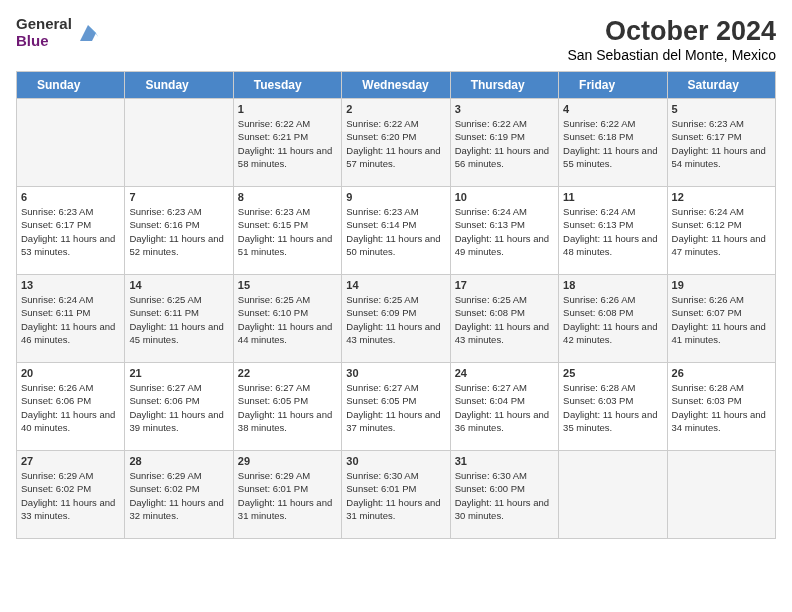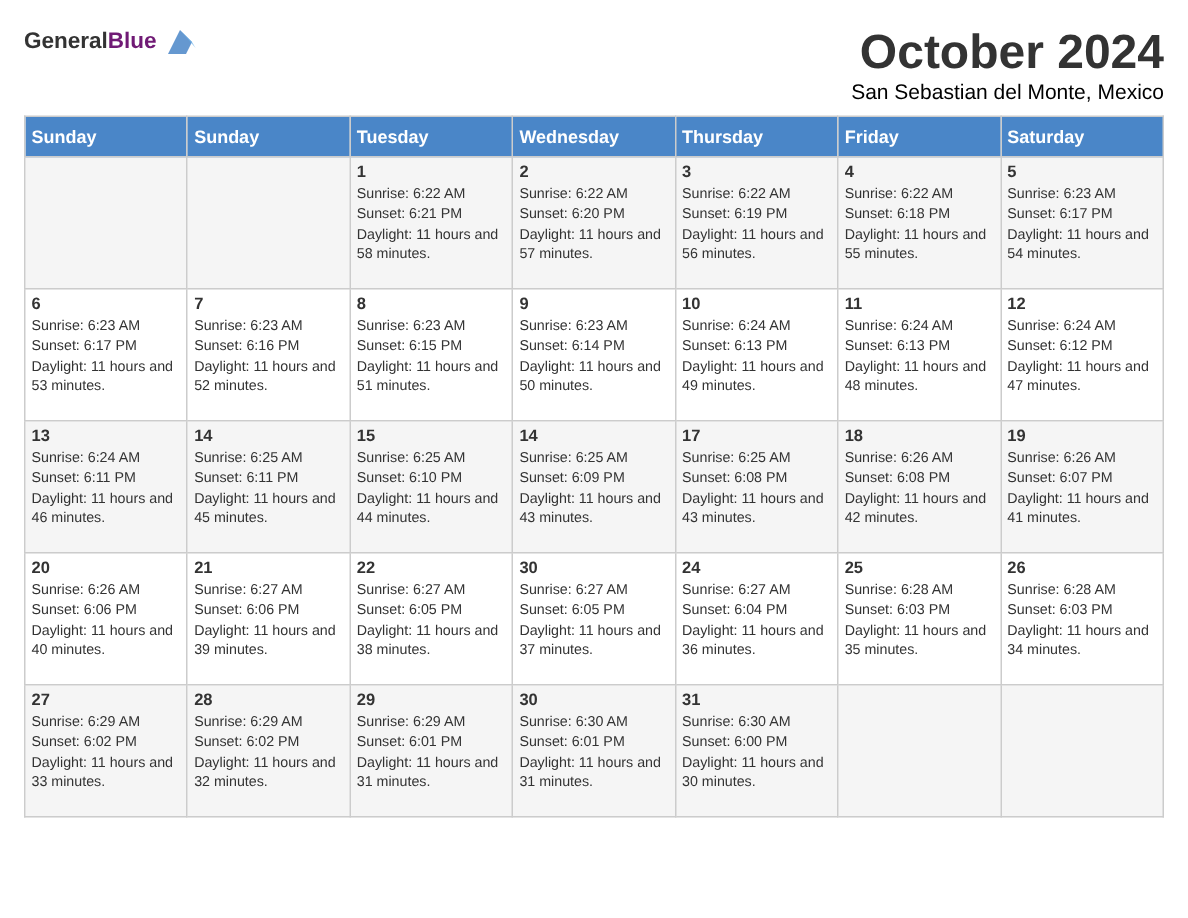--- a/index.html
+++ b/index.html
@@ -16,21 +16,21 @@
       align-items: flex-start;
       margin-bottom: 8px;
     }
     .logo {
       display: flex;
       align-items: center;
       gap: 2px;
     }
     .logo-text {
       display: flex;
-      flex-direction: row;
+      flex-direction: column;
       line-height: 1.1;
     }
     .logo-general {
       font-size: 15px;
       font-weight: bold;
       color: #333;
     }
     .logo-blue {
       font-size: 15px;
       font-weight: bold;
@@ -38,39 +38,39 @@
     }
     .logo-icon {
       width: 24px;
       height: 24px;
       margin-left: 2px;
     }
     .title-block {
       text-align: right;
     }
     .month-title {
-      font-size: 32px;
+      font-size: 27px;
       font-weight: bold;
       color: #333;
     }
     .location-title {
       font-size: 14px;
       color: #000000;
     }
     table {
       width: 100%;
       border-collapse: collapse;
       table-layout: fixed;
     }
     thead tr th {
       background-color: #4a86c8;
       color: #fff;
       font-size: 12px;
       font-weight: bold;
-      padding: 6px 4px;
+      padding: 6px 20px;
       text-align: left;
       border: 1px solid #ccc;
     }
     tbody tr td {
       border: 1px solid #ccc;
       vertical-align: top;
       padding: 4px;
       font-size: 10px;
       color: #333;
       height: 88px;

